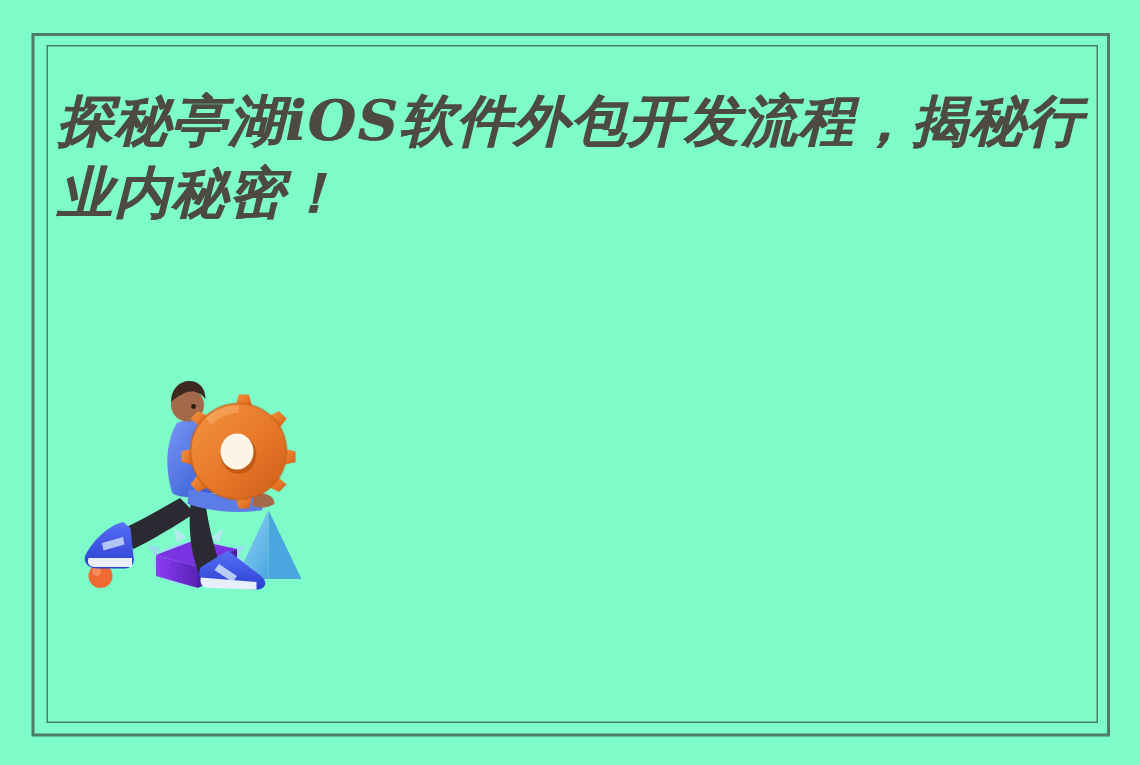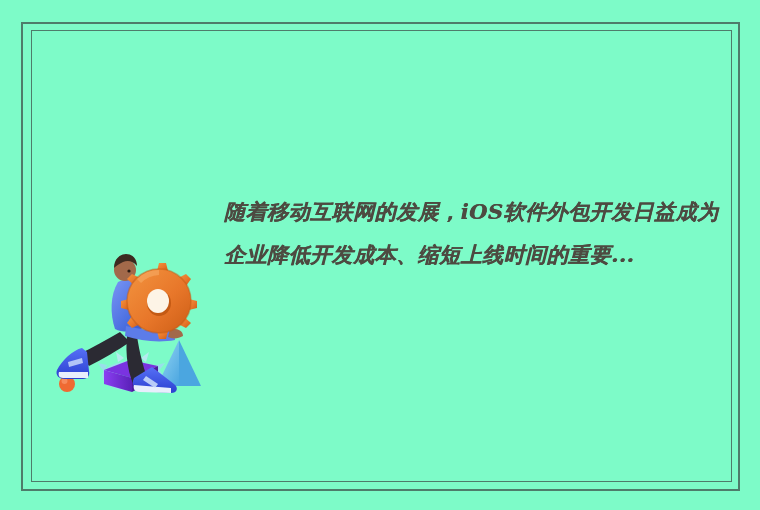--- a/index.html
+++ b/index.html
@@ -88,22 +88,22 @@
   .illustration svg { display: block; width: 100%; height: 100%; }
 </style>
 </head>
 <body>
 
 <div id="card">
 
   <div class="frame-outer"></div>
   <div class="frame-inner"></div>
 
-
-  <div class="summary">随着移动互联网的发展，iOS软件外包开发日益成为企业降低开发成本、缩短上线时间的重要...</div>
+  <div class="headline">探秘亭湖iOS软件外包开发流程，揭秘行业内秘密！</div>
+
 
   <div class="illustration">
     <svg viewBox="0 0 160 152" xmlns="http://www.w3.org/2000/svg">
       <defs>
         <linearGradient id="gGear" x1="0" y1="0" x2="1" y2="1">
           <stop offset="0%" stop-color="#f2943f"></stop>
           <stop offset="55%" stop-color="#e8772a"></stop>
           <stop offset="100%" stop-color="#cc5d16"></stop>
         </linearGradient>
         <linearGradient id="gShirt" x1="0" y1="0" x2="1" y2="1">

